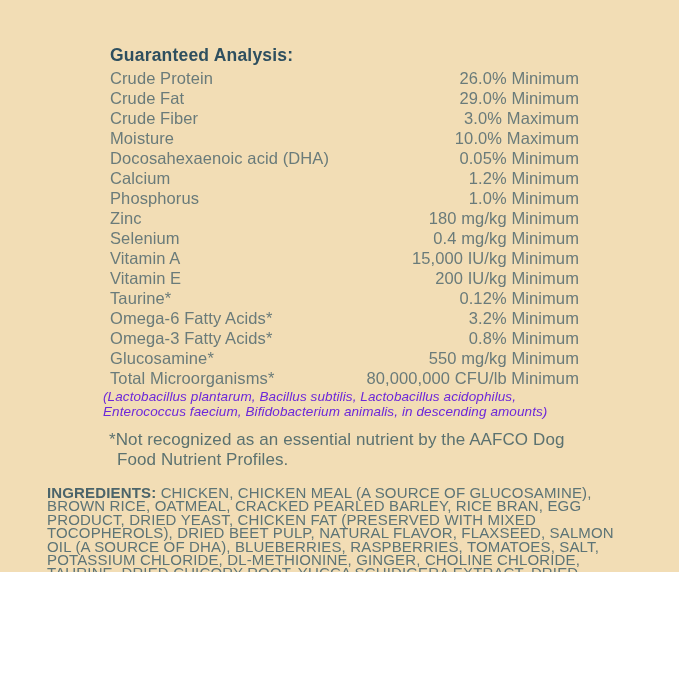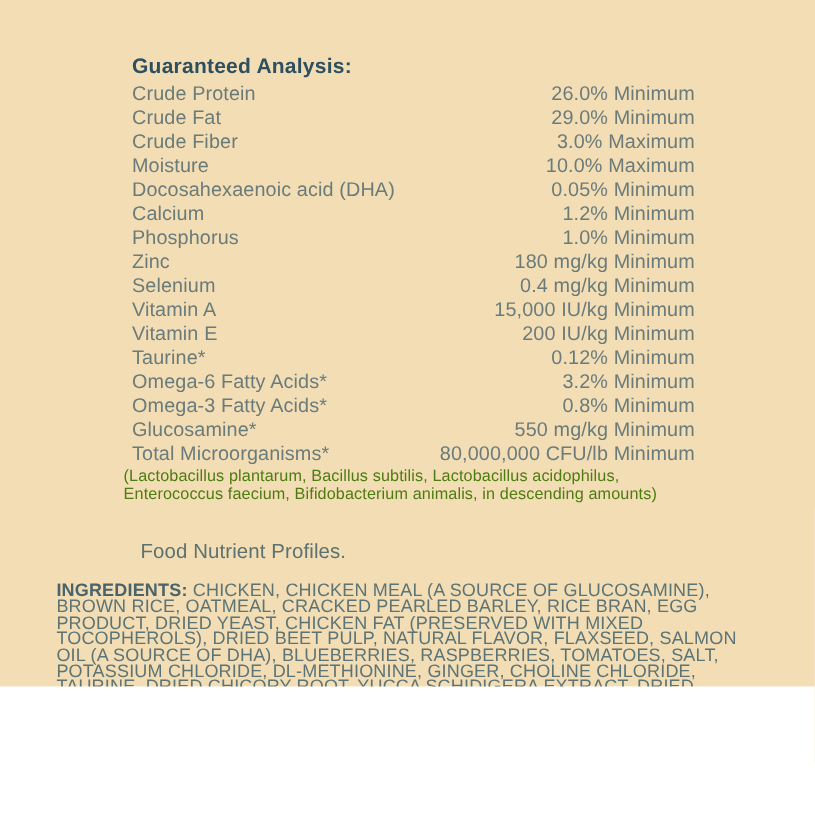--- a/index.html
+++ b/index.html
@@ -35,23 +35,24 @@
     font-size: 16.5px;
     line-height: 20px;
     color: #6a7b7a;
     letter-spacing: 0.1px;
   }
   .ga-label { text-align: left; white-space: nowrap; }
   .ga-value { text-align: right; white-space: nowrap; }
 
   .species-note {
     margin: 1px 0 0 -7px;
+    font-style: italic;
     font-size: 13.5px;
     line-height: 15px;
-    color: #4d7c0f;
+    color: #6d28d9;
     letter-spacing: 0.1px;
   }
 
   .footnote {
     margin: 11px 0 0 -1px;
     padding-left: 8px;
     text-indent: -8px;
     font-size: 17px;
     line-height: 19.5px;
     color: #5c7270;
@@ -157,21 +158,21 @@
           <span class="ga-value">80,000,000 CFU/lb Minimum</span>
         </div>
       </div>
 
     <p class="species-note">
       <span>(Lactobacillus plantarum, Bacillus subtilis, Lactobacillus acidophilus,</span><br>
       <span>Enterococcus faecium, Bifidobacterium animalis, in descending amounts)</span>
     </p>
 
     <p class="footnote">
-      <br>
+      <span>*Not recognized as an essential nutrient by the AAFCO Dog</span><br>
       <span>Food Nutrient Profiles.</span>
     </p>
   </section>
 
   <section class="ingredients">
     <p class="ing-paragraph">
       <span class="ing-label">INGREDIENTS:</span>
       <span>CHICKEN, CHICKEN MEAL (A SOURCE OF GLUCOSAMINE), BROWN RICE, OATMEAL, CRACKED PEARLED BARLEY, RICE BRAN, EGG PRODUCT, DRIED YEAST, CHICKEN FAT (PRESERVED WITH MIXED TOCOPHEROLS), DRIED BEET PULP, NATURAL FLAVOR, FLAXSEED, SALMON OIL (A SOURCE OF DHA), BLUEBERRIES, RASPBERRIES, TOMATOES, SALT, POTASSIUM CHLORIDE, DL-METHIONINE, GINGER, CHOLINE CHLORIDE, TAURINE, DRIED CHICORY ROOT, YUCCA SCHIDIGERA EXTRACT, DRIED LACTOBACILLUS PLANTARUM FERMENTATION PRODUCT, DRIED BACILLUS SUBTILIS FERMENTATION PRODUCT, DRIED LACTOBACILLUS ACIDOPHILUS FERMENTATION PRODUCT, DRIED ENTEROCOCCUS FAECIUM FERMENTATION PRODUCT, DRIED BIFIDOBACTERIUM ANIMALIS FERMENTATION PRODUCT, VITAMIN E SUPPLEMENT, IRON PROTEINATE, ZINC PROTEINATE, COPPER PROTEINATE, FERROUS SULFATE, ZINC SULFATE, MANGANESE SULFATE, COPPER SULFATE, POTASSIUM IODIDE, THIAMINE MONONITRATE, MANGANESE PROTEINATE, ASCORBIC ACID (PRESERVATIVE), VITAMIN A SUPPLEMENT, BIOTIN, NIACIN, CALCIUM PANTOTHENATE, SODIUM SELENITE, PYRIDOXINE HYDROCHLORIDE, VITAMIN B12 SUPPLEMENT, RIBOFLAVIN, VITAMIN D3 SUPPLEMENT, FOLIC ACID.</span>
     </p>
     <p class="contains-note">CONTAINS A SOURCE OF LIVE (VIABLE) NATURALLY OCCURRING MICROORGANISMS.</p>

